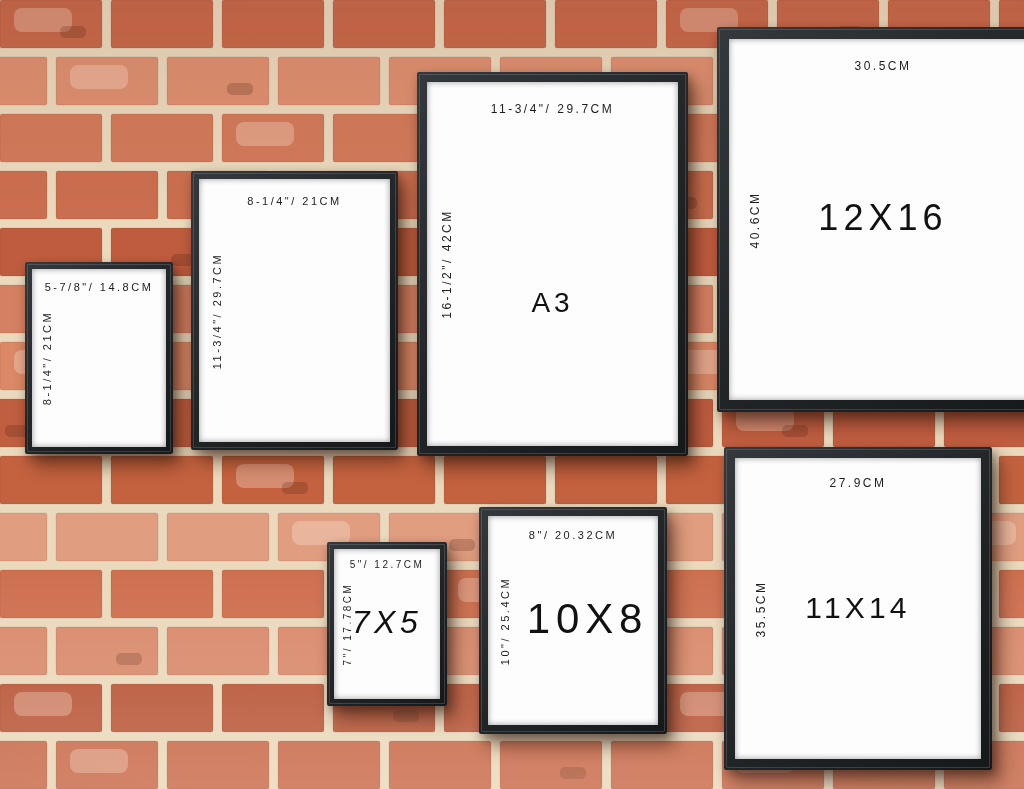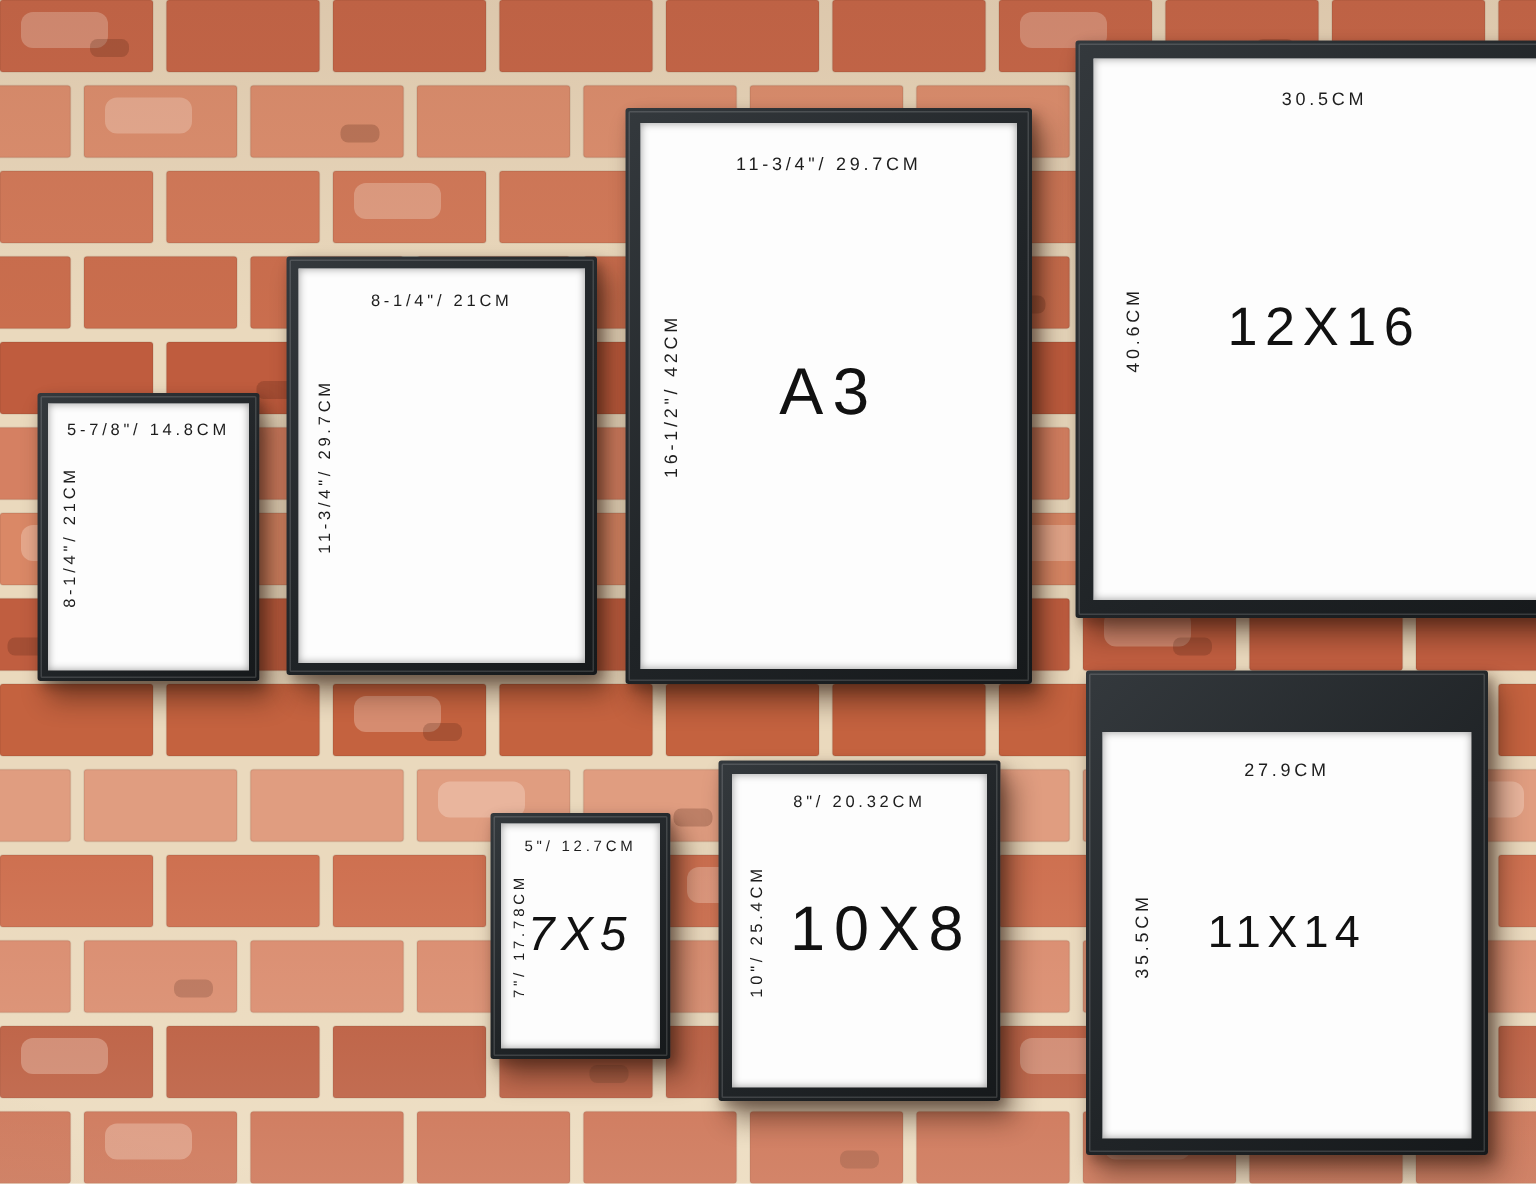--- a/index.html
+++ b/index.html
@@ -301,21 +301,21 @@
     <div class="frame" style="left: 191px; top: 171px; width: 207px; height: 279px;">
       <div class="mat" style="inset: 8px;">
         <div class="top-label" style="top: 16px; font-size: 11px;">8-1/4"/ 21CM</div>
         <div class="side-label" style="left: 18px; font-size: 11px;">11-3/4"/ 29.7CM</div>
       </div>
     </div>
     <div class="frame" style="left: 417px; top: 72px; width: 271px; height: 384px;">
       <div class="mat" style="inset: 10px;">
         <div class="top-label" style="top: 20px; font-size: 12px;">11-3/4"/ 29.7CM</div>
         <div class="side-label" style="left: 20px; font-size: 12px;">16-1/2"/ 42CM</div>
-        <div class="big-label" style="font-size: 44px;">A3</div>
+        <div class="big-label" style="font-size: 28px; margin-top: 40px;">A3</div>
       </div>
     </div>
     <div class="frame" style="left: 717px; top: 27px; width: 332px; height: 385px;">
       <div class="mat" style="inset: 12px;">
         <div class="top-label" style="top: 20px; font-size: 12px;">30.5CM</div>
         <div class="side-label" style="left: 26px; font-size: 12px;">40.6CM</div>
         <div class="big-label" style="font-size: 36px;">12X16</div>
       </div>
     </div>
     <div class="frame" style="left: 327px; top: 542px; width: 120px; height: 164px;">
@@ -326,19 +326,19 @@
       </div>
     </div>
     <div class="frame" style="left: 479px; top: 507px; width: 188px; height: 227px;">
       <div class="mat" style="inset: 9px;">
         <div class="top-label" style="top: 13px; font-size: 11px;">8"/ 20.32CM</div>
         <div class="side-label" style="left: 17px; font-size: 11px;">10"/ 25.4CM</div>
         <div class="big-label" style="font-size: 42px; margin-left: 29px;">10X8</div>
       </div>
     </div>
     <div class="frame" style="left: 724px; top: 447px; width: 268px; height: 323px;">
-      <div class="mat" style="inset: 11px; margin-top: 30px;">
+      <div class="mat" style="inset: 11px;">
         <div class="top-label" style="top: 18px; font-size: 12px;">27.9CM</div>
         <div class="side-label" style="left: 26px; font-size: 12px;">35.5CM</div>
         <div class="big-label" style="font-size: 30px;">11X14</div>
       </div>
     </div>
   </div>
 
 </body></html>

